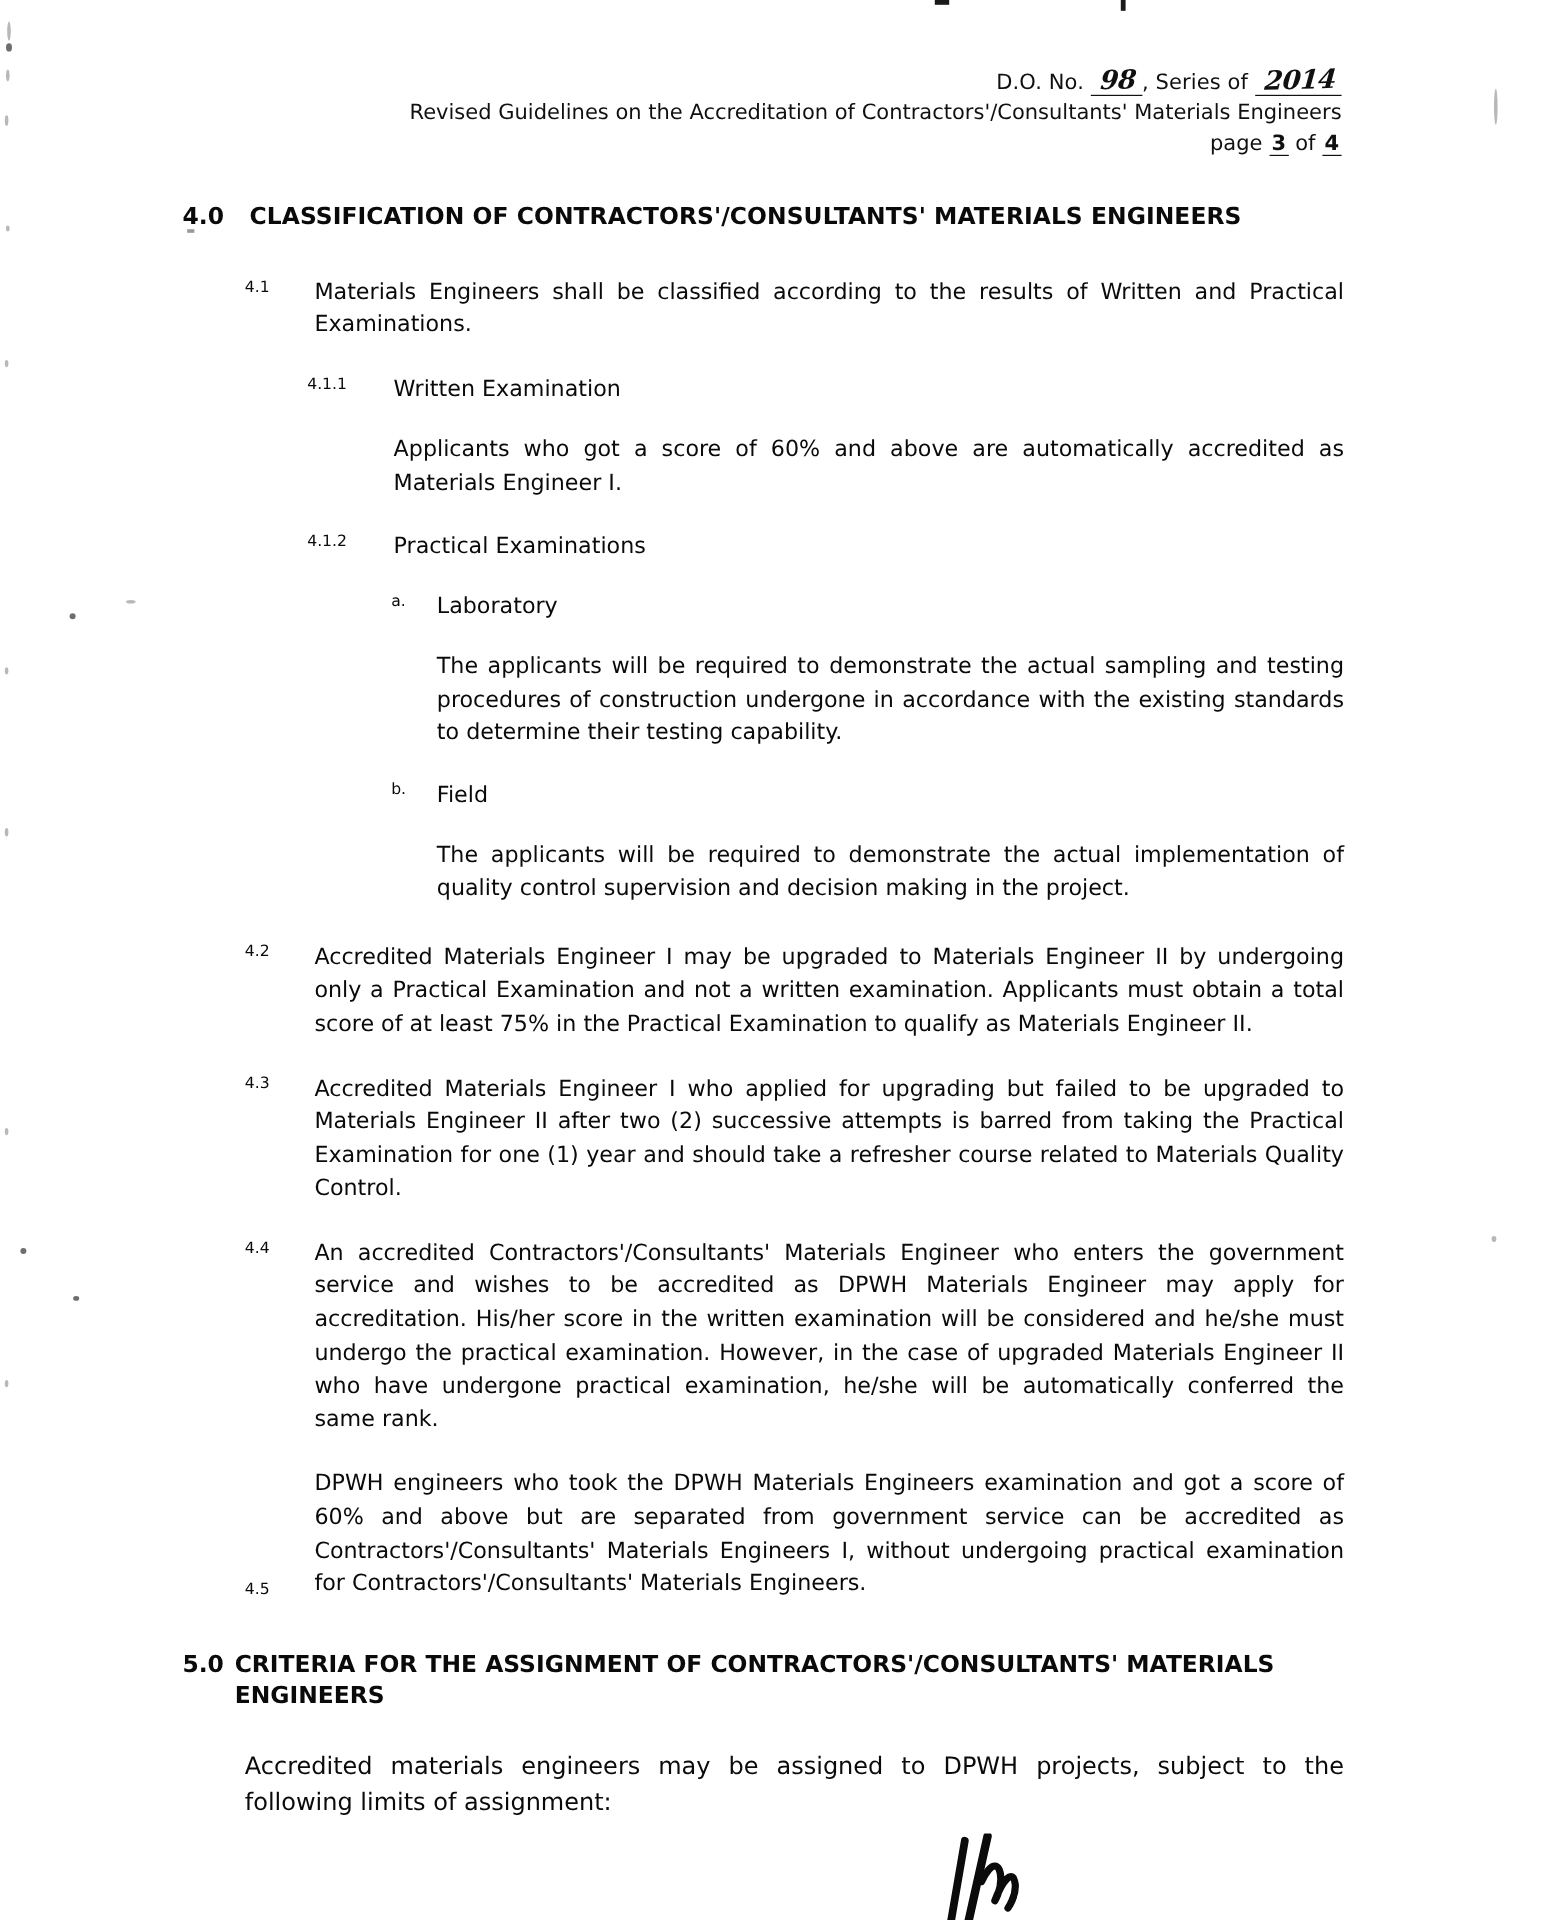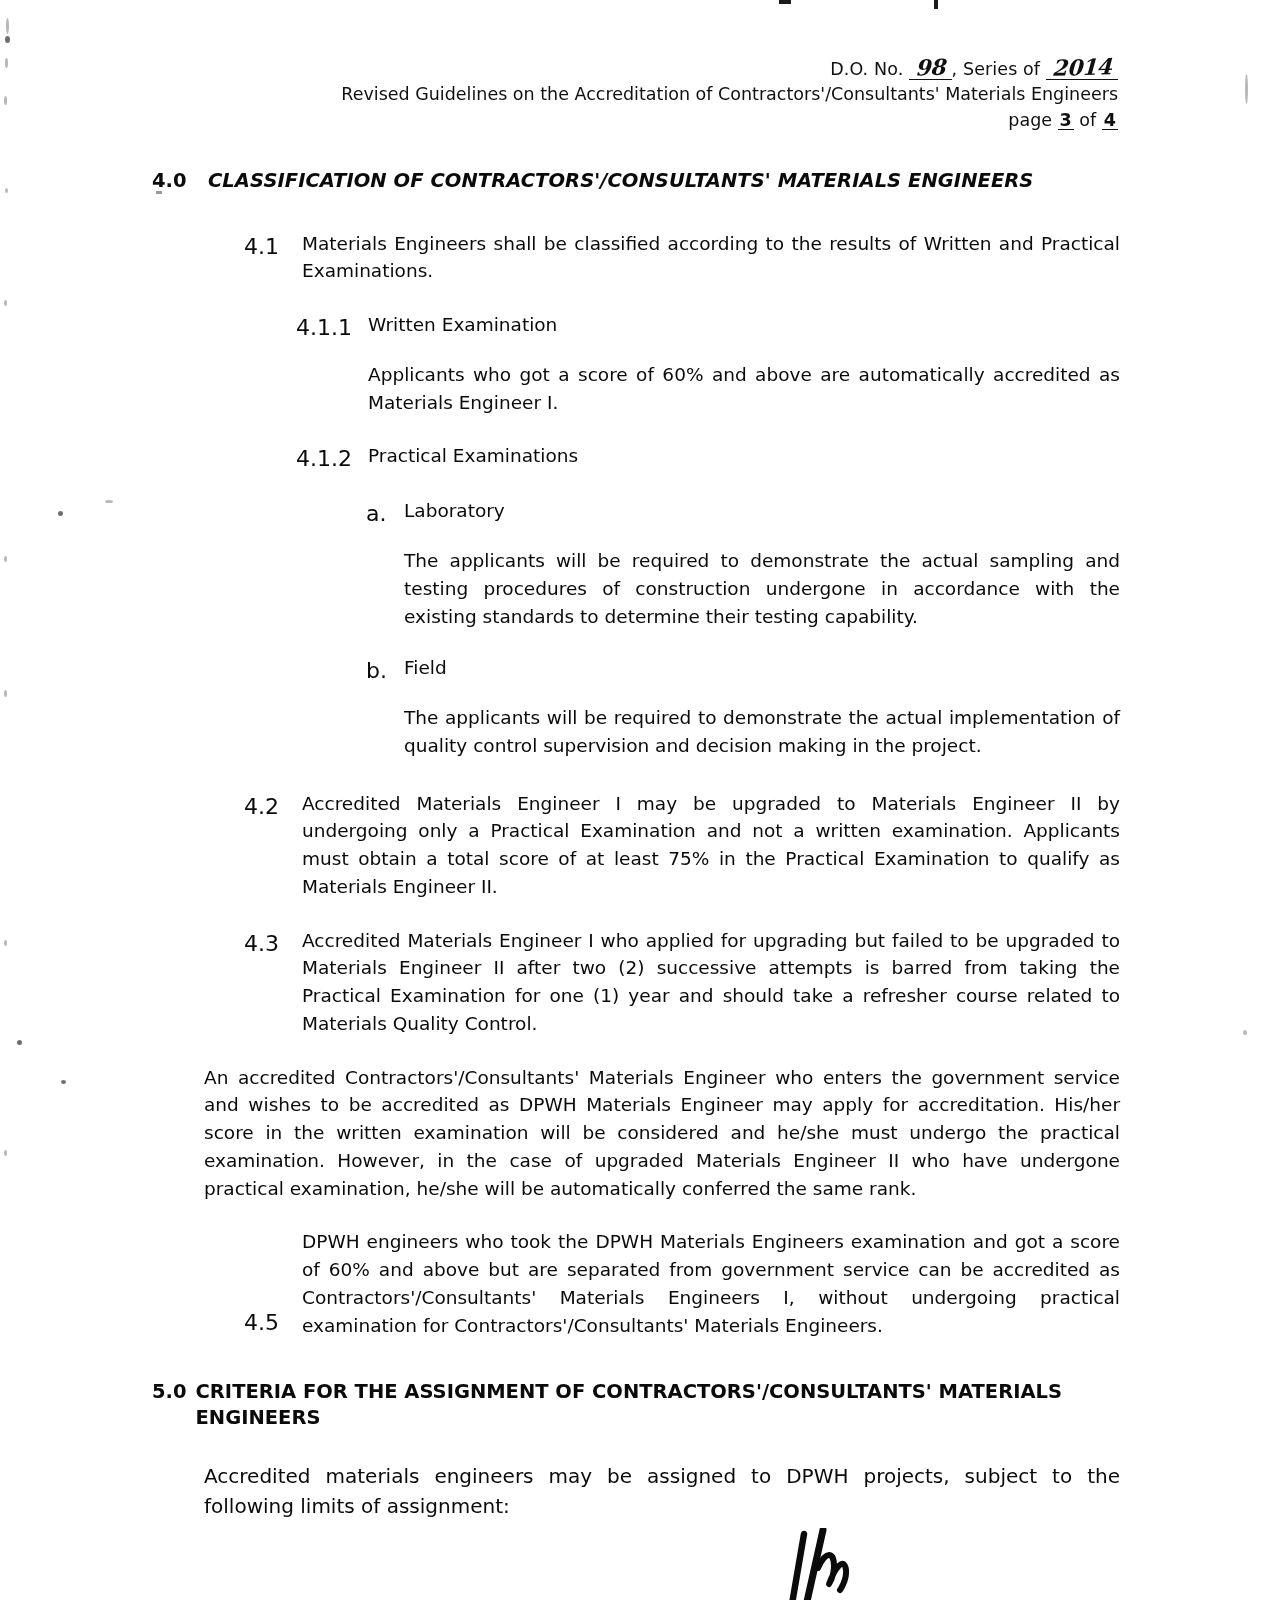--- a/index.html
+++ b/index.html
@@ -84,31 +84,30 @@
     letter-spacing: 0.05px;
     line-height: 1.32;
     margin: 0 0 36px 0;
     display: flex;
     align-items: flex-end;
   }
   .h-sec .num {
     width: 56px;
     flex: 0 0 56px;
   }
-  .h-sec .txt { flex: 1; font-style: italic; }
+  .h-sec .txt { flex: 1; }
 
   .clause {
     display: flex;
     margin: 0 0 26px 0;
   }
   .clause .num {
     flex: 0 0 auto;
-    font-size: 22px;
+    font-size: 13px;
     line-height: 1.5;
-    margin-left: 40px;
   }
   .clause .body {
     flex: 1;
     font-size: 18.5px;
     line-height: 1.5;
     text-align: justify;
   }
   .clause .body.nojustify { text-align: left; }
 
   
@@ -243,20 +242,21 @@
       <span class="num">4.2</span>
       <div class="body">Accredited Materials Engineer I may be upgraded to Materials Engineer II by undergoing only a Practical Examination and not a written examination. Applicants must obtain a total score of at least 75% in the Practical Examination to qualify as Materials Engineer II.</div>
     </div>
 
     <div class="clause lvl1">
       <span class="num">4.3</span>
       <div class="body">Accredited Materials Engineer I who applied for upgrading but failed to be upgraded to Materials Engineer II after two (2) successive attempts is barred from taking the Practical Examination for one (1) year and should take a refresher course related to Materials Quality Control.</div>
     </div>
 
     <div class="clause lvl1">
+      <span class="num">4.4</span>
       <div class="body">An accredited Contractors'/Consultants' Materials Engineer who enters the government service and wishes to be accredited as DPWH Materials Engineer may apply for accreditation.  His/her score in the written examination will be considered and he/she must undergo the practical examination.  However, in the case of upgraded Materials Engineer II who have undergone practical examination, he/she will be automatically conferred the same rank.</div>
     </div>
 
     <div class="clause lvl1" style="margin-bottom:0;align-items:flex-end;">
       <span class="num">4.5</span>
       <div class="body">DPWH engineers who took the DPWH Materials Engineers examination and got a score of 60% and above but are separated from government service can be accredited as Contractors'/Consultants' Materials Engineers I, without undergoing practical examination for Contractors'/Consultants' Materials Engineers.</div>
     </div>
 
     <div class="h-sec2">
       <span class="num">5.0</span>

